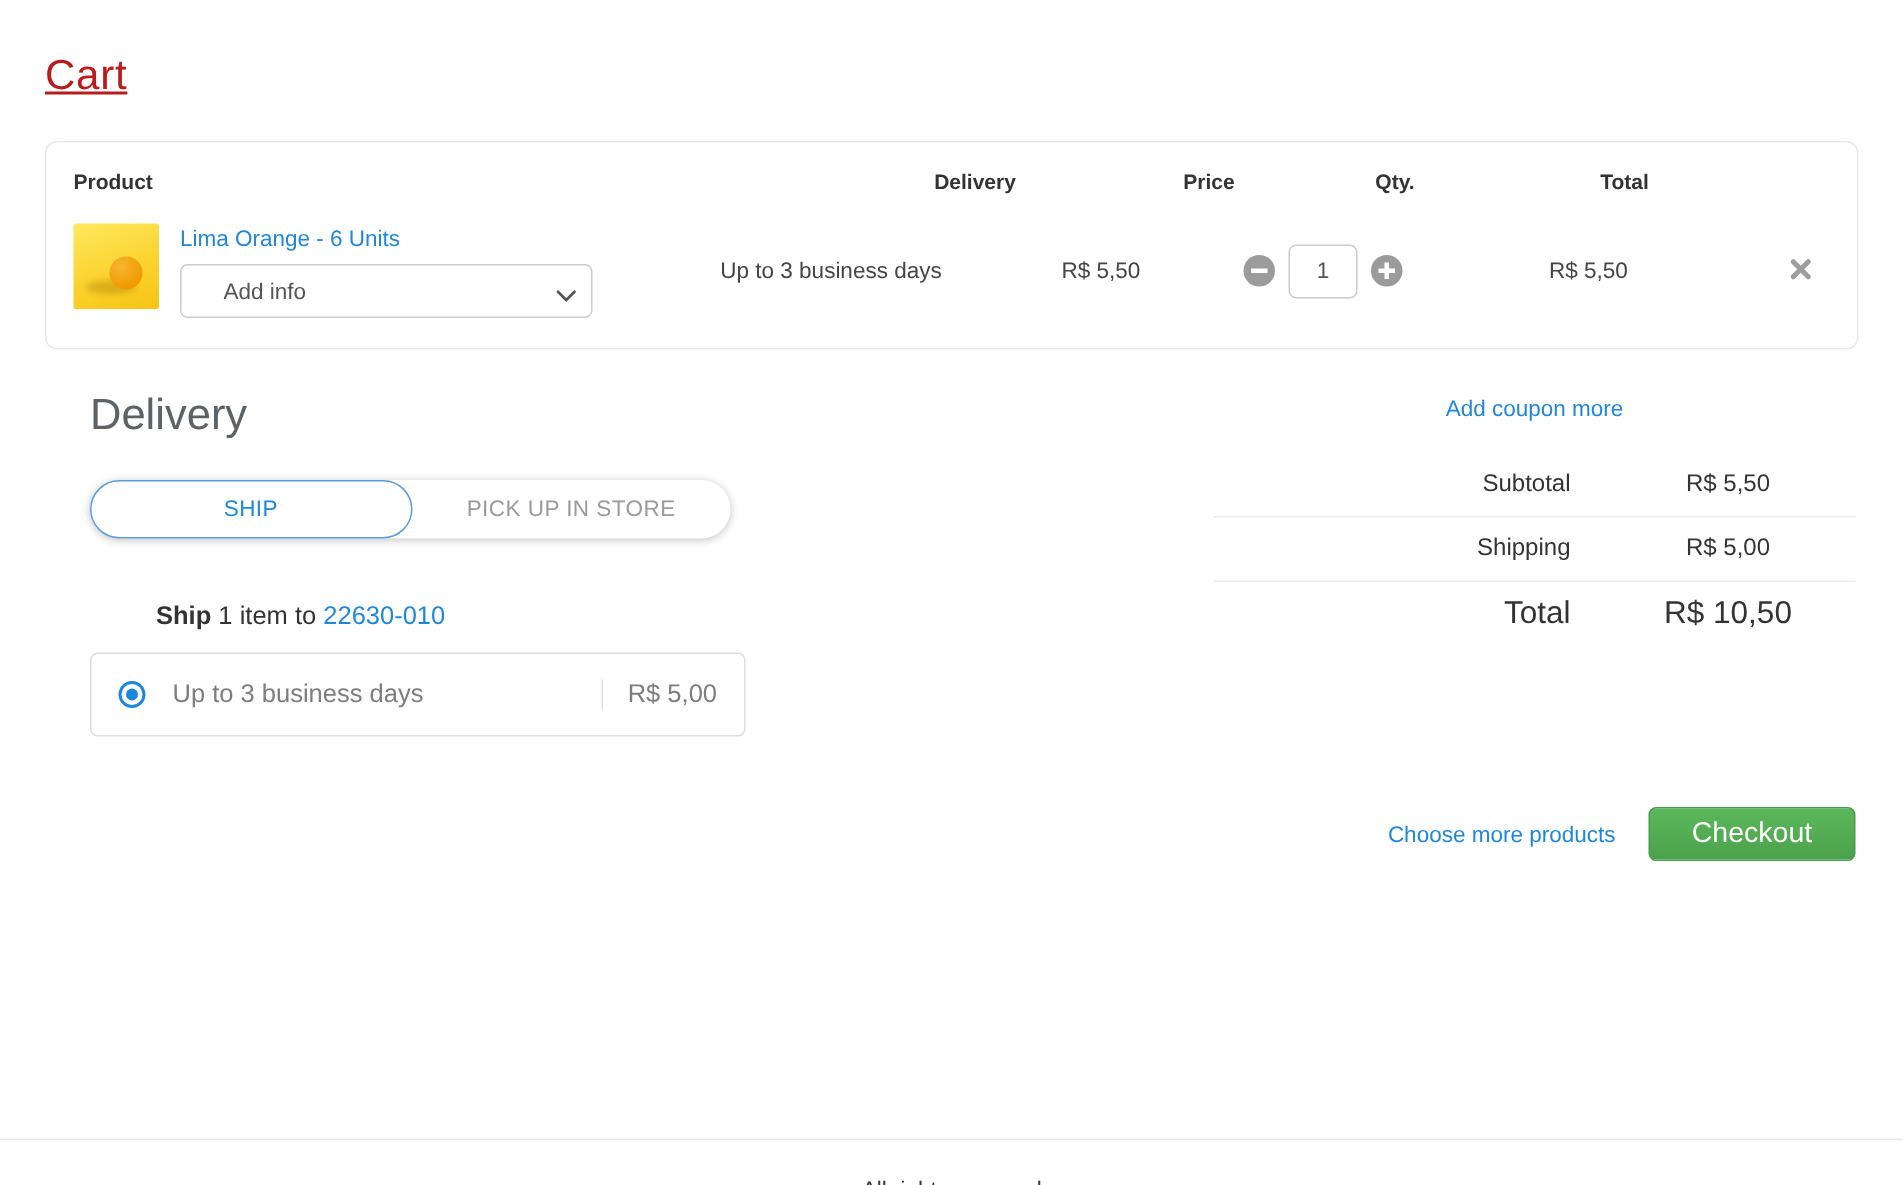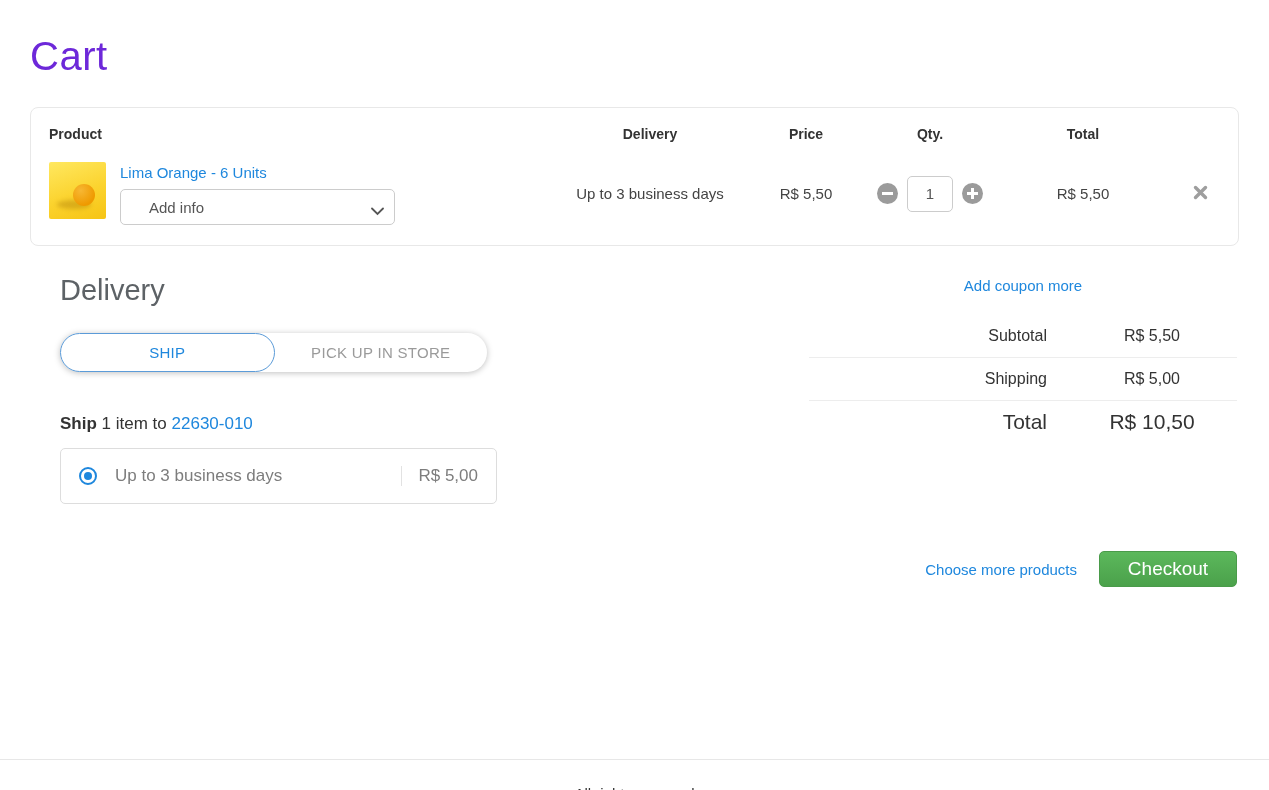--- a/index.html
+++ b/index.html
@@ -1,28 +1,28 @@
 <!DOCTYPE html>
 <html><head>
 <meta charset="utf-8">
 <style>
   * { margin: 0; padding: 0; box-sizing: border-box; }
   html, body { width: 1269px; height: 790px; background: #fff;
     font-family: "Liberation Sans", sans-serif; color: #333; overflow: hidden; }
   .page { position: relative; width: 1269px; height: 790px; }
 
   
-  .page-title { font-size: 40px; font-weight: 400; color: #6d28d9; margin: 34px 0 28px 30px; letter-spacing: .5px; }
+  .page-title { font-size: 28px; font-weight: 400; color: #b91c1c; margin: 34px 0 28px 30px; letter-spacing: .5px; text-decoration: underline; }
 
   
   .cart-card { margin: 0 30px; border: 1px solid #e8e8e8; border-radius: 8px; padding: 16px 18px 20px 18px; background: #fff; }
   .cart-grid { display: grid; grid-template-columns: 1fr 176px 136px 112px 194px 40px; align-items: center; }
   .cart-head { font-weight: 700; font-size: 14px; color: #333; padding: 2px 0 6px 0; }
   .cart-head .c { text-align: center; }
-  .cart-row { margin-top: 14px; }
+  .cart-row { margin-top: 14px; gap: 24px; }
   .cart-row .c { text-align: center; font-size: 15px; color: #444; }
 
   .product-cell { display: flex; align-items: flex-start; gap: 14px; }
   .product-img { width: 57px; height: 57px; border-radius: 2px; position: relative; overflow: hidden;
     background: linear-gradient(160deg, #ffe860 0%, #fbd32e 55%, #f6c414 100%); }
   .product-img .fruit { position: absolute; left: 24px; top: 22px; width: 22px; height: 22px; border-radius: 50%;
     background: radial-gradient(circle at 35% 30%, #f7b733, #ef9a00 70%); }
   .product-img .fruit-shadow { position: absolute; left: 8px; top: 38px; width: 34px; height: 9px; border-radius: 50%;
     background: rgba(160,110,0,.35); filter: blur(2px); }
   .product-info { display: flex; flex-direction: column; gap: 8px; padding-top: 2px; }
@@ -50,21 +50,21 @@
   .left-col { margin-left: 30px; width: 470px; }
   .section-title { font-size: 29px; font-weight: 400; color: #5d6266; }
 
   .tabs { display: flex; width: 427px; height: 39px; margin-top: 26px; border-radius: 999px; background: #fff;
     box-shadow: 0 1px 6px rgba(0,0,0,.25); }
   .tab { flex: 1; display: flex; align-items: center; justify-content: center; font-size: 15px; letter-spacing: .3px;
     border-radius: 999px; cursor: pointer; user-select: none; }
   .tab.active { border: 1px solid #5b9bd8; color: #1e87dd; background: #fff; }
   .tab.inactive { color: #9a9a9a; }
 
-  .ship-line { margin-top: 42px; font-size: 17px; color: #333; }
+  .ship-line { margin-top: 42px; font-size: 17px; color: #333; margin-left: 44px; }
   .ship-line .b { font-weight: 700; }
   .ship-line a { font-size: 17px; }
 
   .option-box { margin-top: 14px; width: 437px; border: 1px solid #ddd; border-radius: 5px; background: #fff;
     display: flex; align-items: center; padding: 17px 18px; cursor: pointer; }
   .radio { width: 18px; height: 18px; border-radius: 50%; border: 2px solid #1e87dd; position: relative; flex: none; }
   .radio::after { content: ""; position: absolute; left: 3px; top: 3px; width: 8px; height: 8px; border-radius: 50%; background: #1e87dd; }
   .option-label { margin-left: 18px; font-size: 17px; color: #7d7d7d; flex: 1; }
   .option-price { border-left: 1px solid #e2e2e2; padding-left: 16px; font-size: 17px; color: #7d7d7d; }
 

